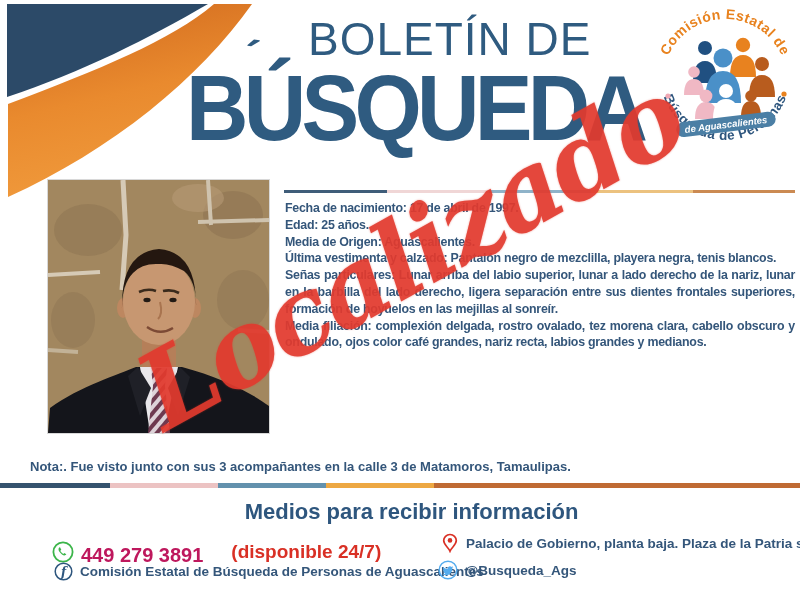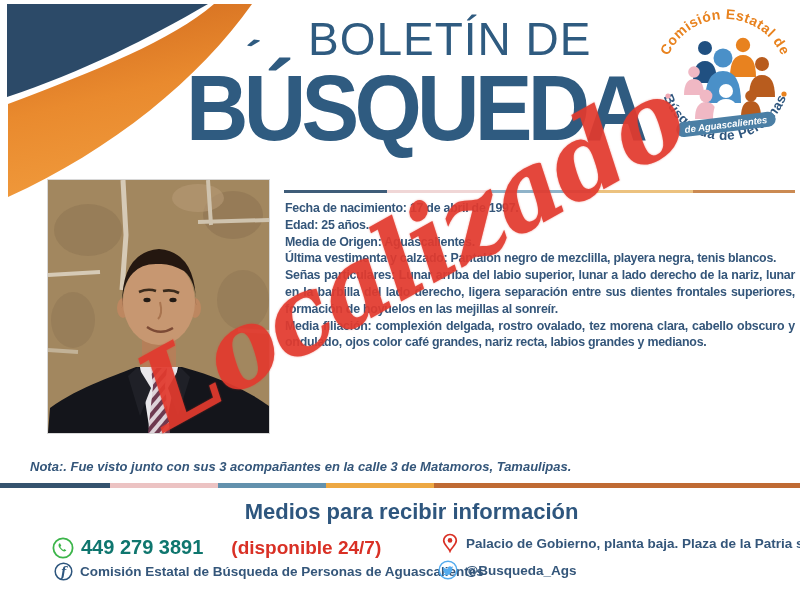--- a/index.html
+++ b/index.html
@@ -44,39 +44,39 @@
     font-size:12.4px;font-weight:bold;color:#34567a;line-height:16.8px;
     letter-spacing:-.25px;
   }
   .details .line{text-align:justify;}
   .redacted{
     display:inline-block;width:138px;height:12px;margin-left:5px;border-radius:3px;
     background:#eceae8;box-shadow:0 0 7px 4px #eceae8;vertical-align:middle;
   }
   .nota{
     position:absolute;left:30px;top:459px;width:745px;
-    font-size:13px;font-weight:bold;color:#34567a;font-style:italic;
+    font-size:13px;font-weight:bold;color:#34567a;
   }
   
   .thick-divider{position:absolute;left:0;top:483px;width:800px;height:5px;display:flex;}
   .thick-divider div{height:5px;}
   .sd1{width:110px;background:#35536e;}
   .sd2{width:108px;background:#ecc3c3;}
   .sd3{width:108px;background:#6391ad;}
   .sd4{width:108px;background:#eda843;}
   .sd5{width:366px;background:#bf6a33;}
   
   .info-heading{
     position:absolute;left:0;top:499px;width:775px;text-align:center;
     font-size:22px;font-weight:bold;color:#2e567e;margin-left:24px;
   }
   .contact-row{position:absolute;display:flex;align-items:center;white-space:nowrap;}
   .contact-row .ic{flex:0 0 auto;margin-right:7px;display:flex;}
   .phone-row{left:52px;top:536px;}
-  .phone-number{font-size:20px;font-weight:bold;color:#0f766e;}
+  .phone-number{font-size:20px;font-weight:bold;color:#be185d;margin-top:8px;}
   .availability{font-size:19px;font-weight:bold;color:#d93025;margin-left:28px;}
   .facebook-row{left:54px;top:562px;}
   .small-contact{font-size:13.5px;font-weight:bold;color:#34567a;}
   .address-row{left:441px;top:533px;}
   .twitter-row{left:438px;top:560px;}
   
   .stamp{
     position:absolute;left:50px;top:178px;width:720px;height:150px;
     display:flex;align-items:center;justify-content:center;
     transform:rotate(-29deg);z-index:50;pointer-events:none;

